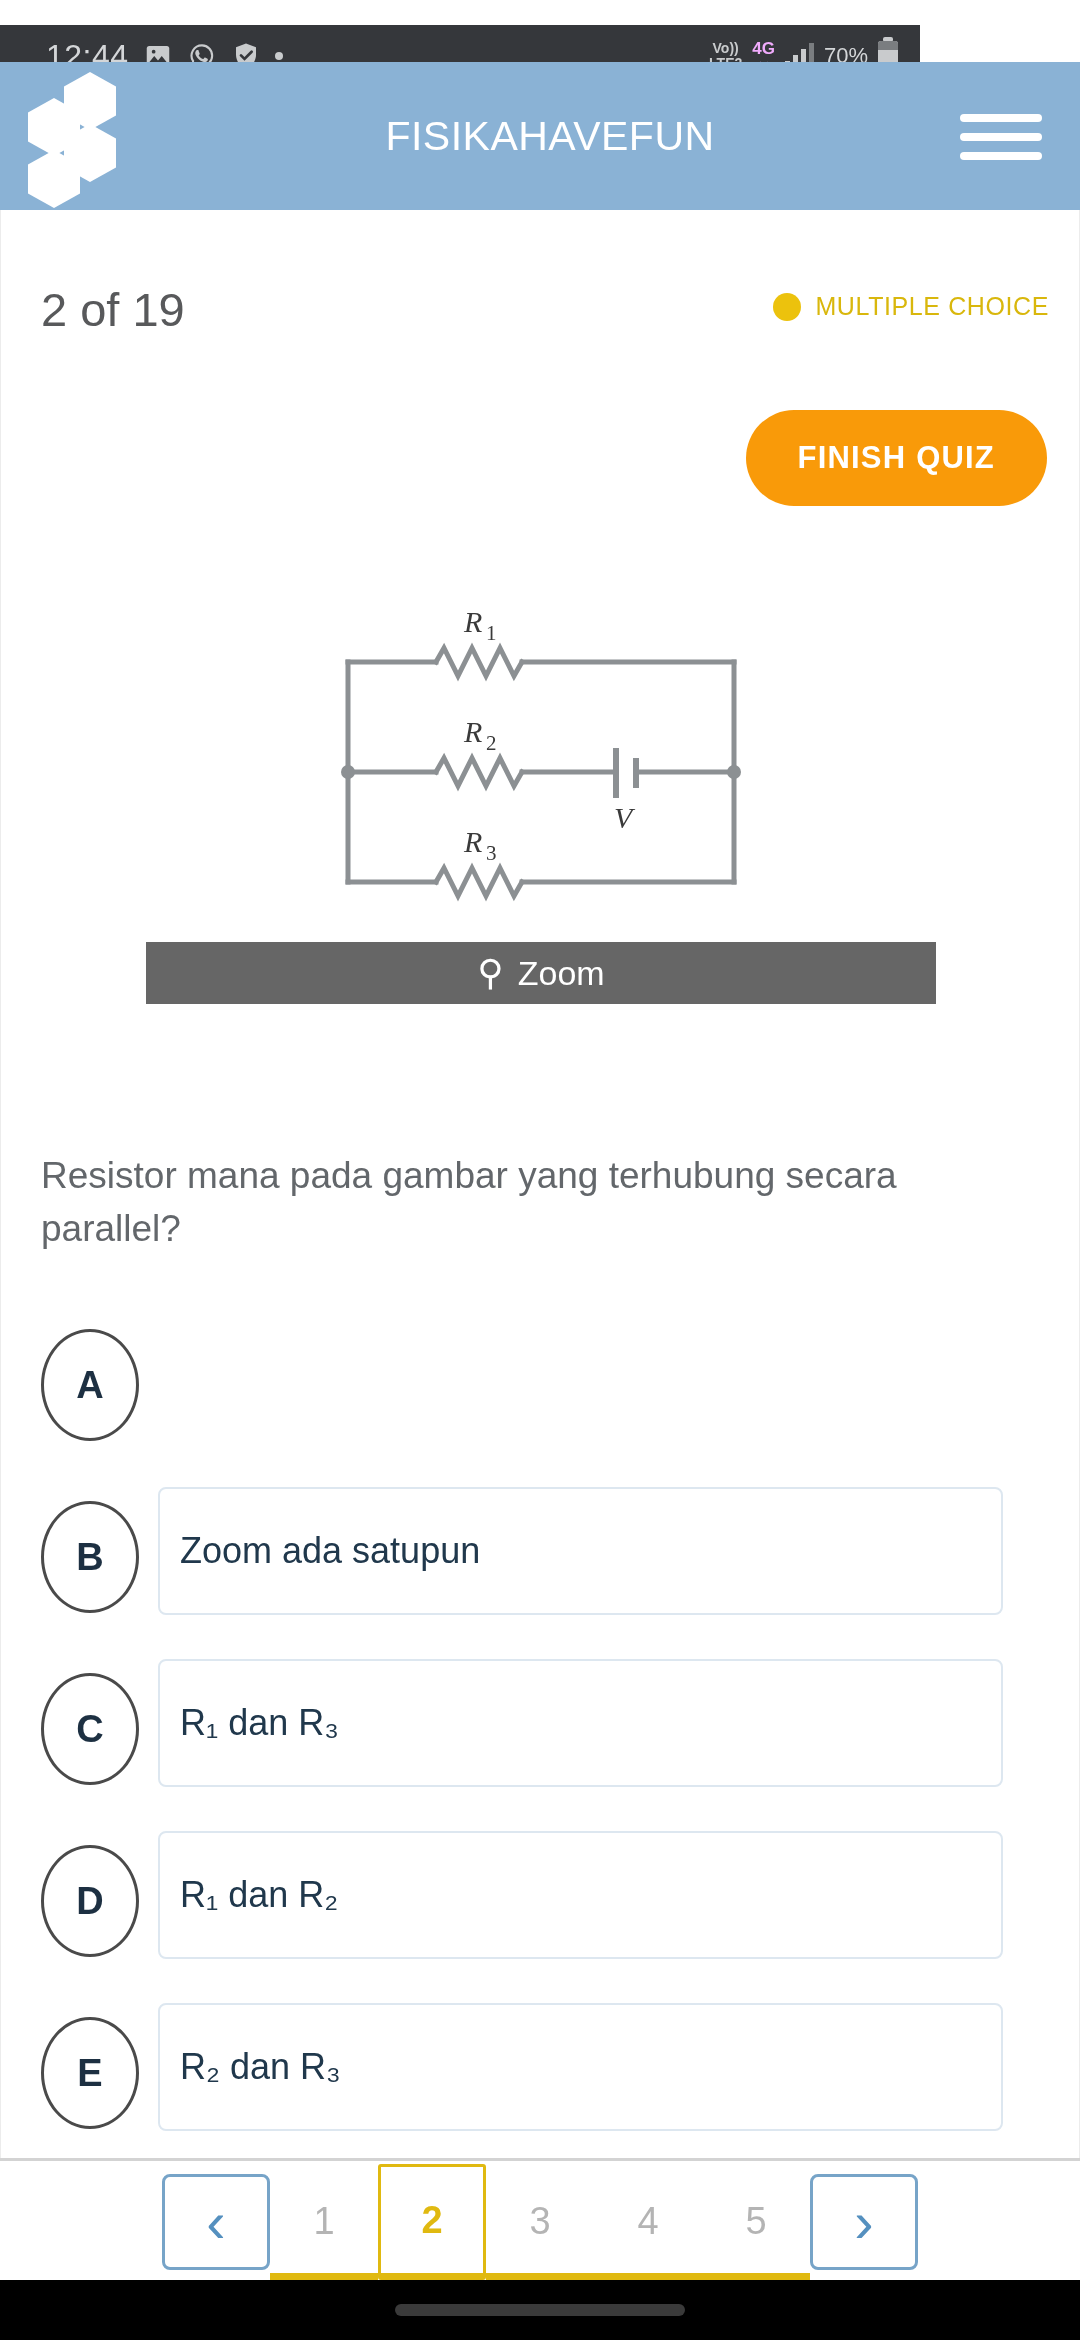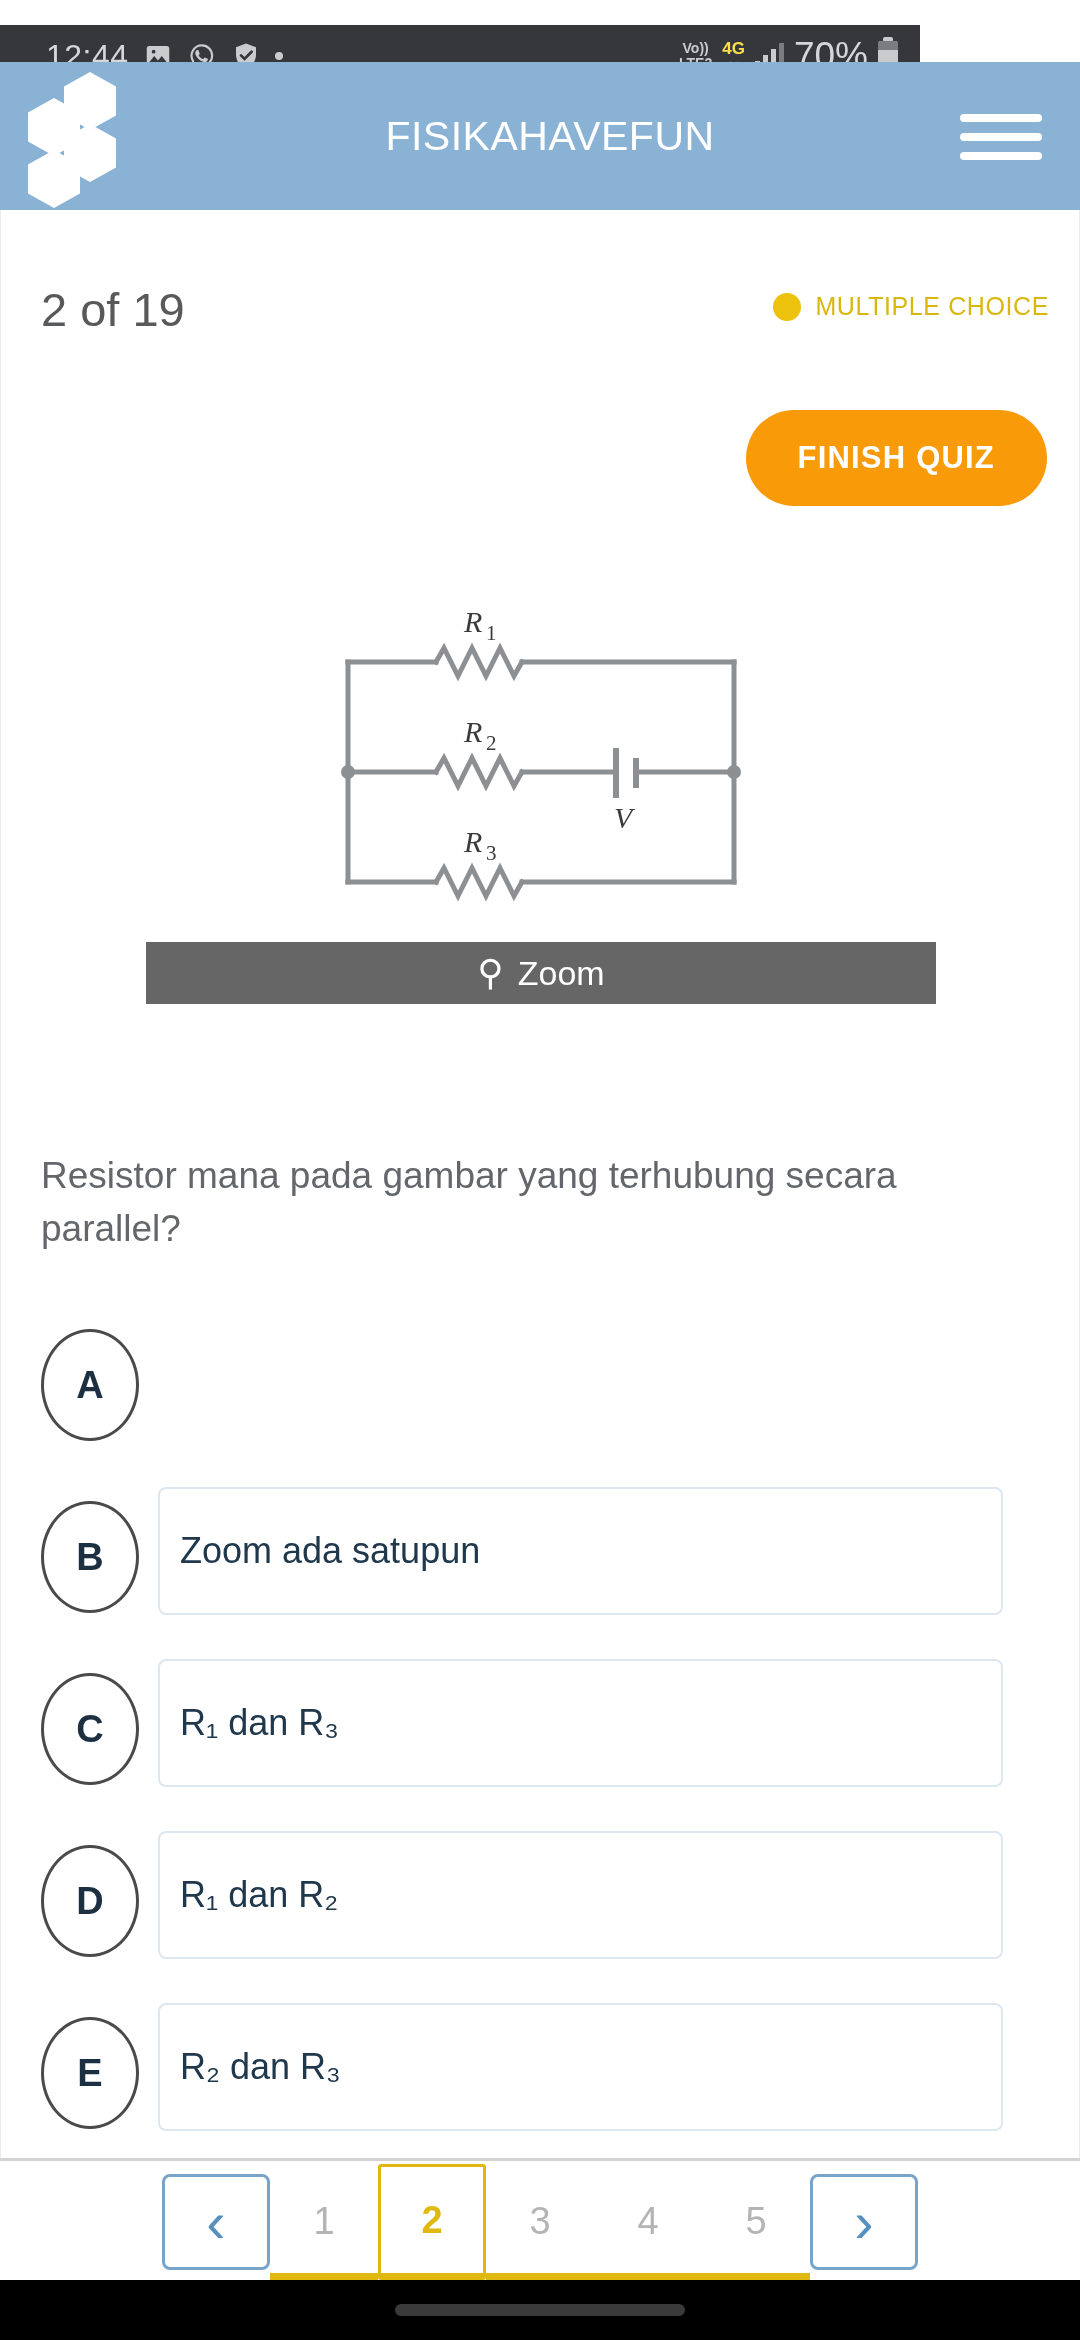--- a/index.html
+++ b/index.html
@@ -19,29 +19,29 @@
     margin-top:25px;
   }
   .sb-left{ display:flex; align-items:center; gap:14px; }
   .sb-time{ font-size:32px; letter-spacing:.5px; color:#d4d6d8; }
   .sb-ico{ width:30px; height:30px; display:block; }
   .sb-dot{ width:8px; height:8px; border-radius:50%; background:#c9cbcd; }
   .sb-right{ display:flex; align-items:center; gap:10px; }
   .volte{ display:flex; flex-direction:column; align-items:center;
           font-size:14px; line-height:15px; font-weight:bold; color:#c9cbcd;}
   .netg{ display:flex; flex-direction:column; align-items:center;
-         font-size:17px; line-height:17px; font-weight:bold; color:#fde047;}
+         font-size:17px; line-height:17px; font-weight:bold; color:#f0abfc;}
   .netg .arrows{ font-size:15px; line-height:15px; letter-spacing:-1px;}
   .bars{ display:flex; align-items:flex-end; gap:3px; height:26px; }
   .bars i{ display:block; width:5px; background:#c9cbcd; }
   .bars i:nth-child(1){ height:8px; }
   .bars i:nth-child(2){ height:14px; }
   .bars i:nth-child(3){ height:20px; }
   .bars i:nth-child(4){ height:26px; background:#7a7d80; }
-  .sb-batt-txt{ font-size:37px; color:#d4d6d8; }
+  .sb-batt-txt{ font-size:22px; color:#d4d6d8; }
   .batt{ position:relative; width:20px; height:30px; border-radius:3px;
          background:#c9cbcd; }
   .batt:before{ content:""; position:absolute; top:-4px; left:5px;
                 width:10px; height:5px; border-radius:2px; background:#c9cbcd;}
   .batt:after{ content:""; position:absolute; top:0; left:0; right:0; height:9px;
                background:#7a7d80; border-radius:3px 3px 0 0;}
 
   
   .appbar{
     position:absolute; top:62px; left:0; width:1080px; height:148px;

